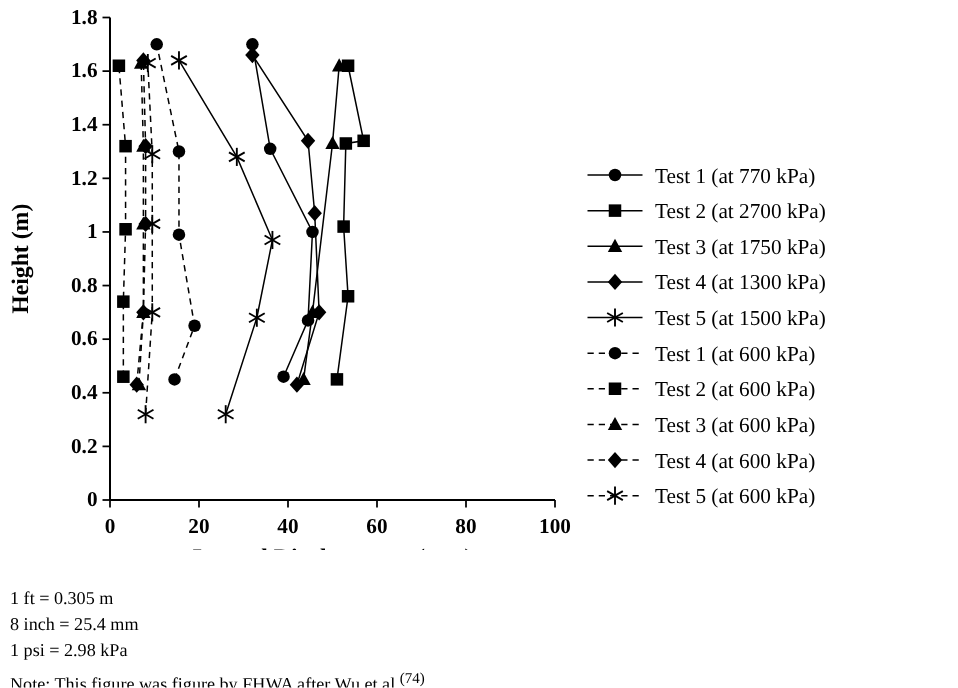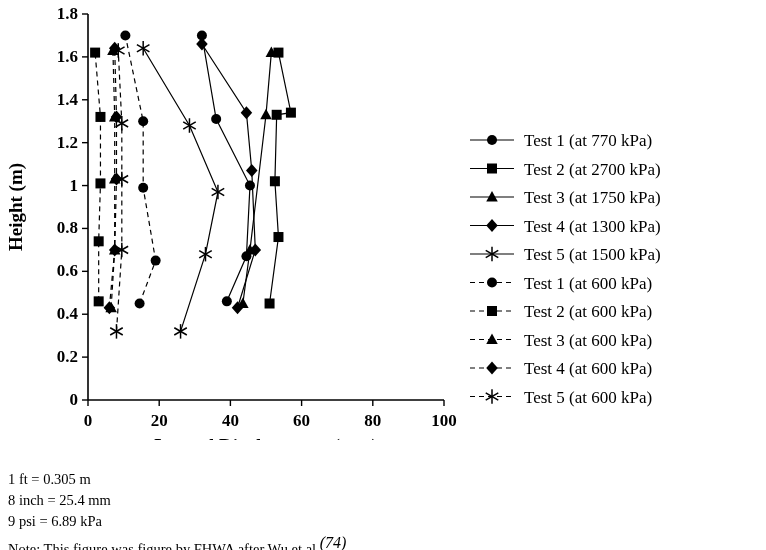--- a/index.html
+++ b/index.html
@@ -33,23 +33,22 @@
     width: 740px;
     font-family: "Liberation Serif", serif;
     font-size: 14.5px;
     line-height: 21px;
     color: #000;
   }
   .notes div {
     white-space: nowrap;
   }
   sup {
-    font-size: 16px;
+    font-size: 12px;
     vertical-align: super;
-    font-style: italic;
   }
 </style>
 </head>
 <body>
 
 <div id="figure">
   <svg id="plot" width="766" height="440" viewBox="0 0 766 440" font-family="Liberation Serif, serif">
       <line x1="88" y1="14" x2="88" y2="400" stroke="#000" stroke-width="1.6"></line>
       <line x1="88" y1="400" x2="444" y2="400" stroke="#000" stroke-width="1.6"></line>
       <line x1="82" y1="400" x2="88" y2="400" stroke="#000" stroke-width="1.4"></line>
@@ -262,16 +261,16 @@
           <line x1="498.2786841774372" y1="392.875" x2="485.7213158225628" y2="400.125" stroke="#000" stroke-width="1.5"></line>
           <line x1="498.2786841774372" y1="400.125" x2="485.7213158225628" y2="392.875" stroke="#000" stroke-width="1.5"></line>
         </g>
         <text x="524" y="402.5" font-size="17">Test 5 (at 600 kPa)</text>
       </g>
     </svg>
 
   <div class="notes">
     <div>1 ft = 0.305 m</div>
     <div>8 inch = 25.4 mm</div>
-    <div>9 psi = 6.89 kPa</div>
+    <div>1 psi = 2.98 kPa</div>
     <div><span>Note: This figure was figure by FHWA after Wu et al.</span><sup>(74)</sup></div>
   </div>
 </div>
 
 </body></html>

